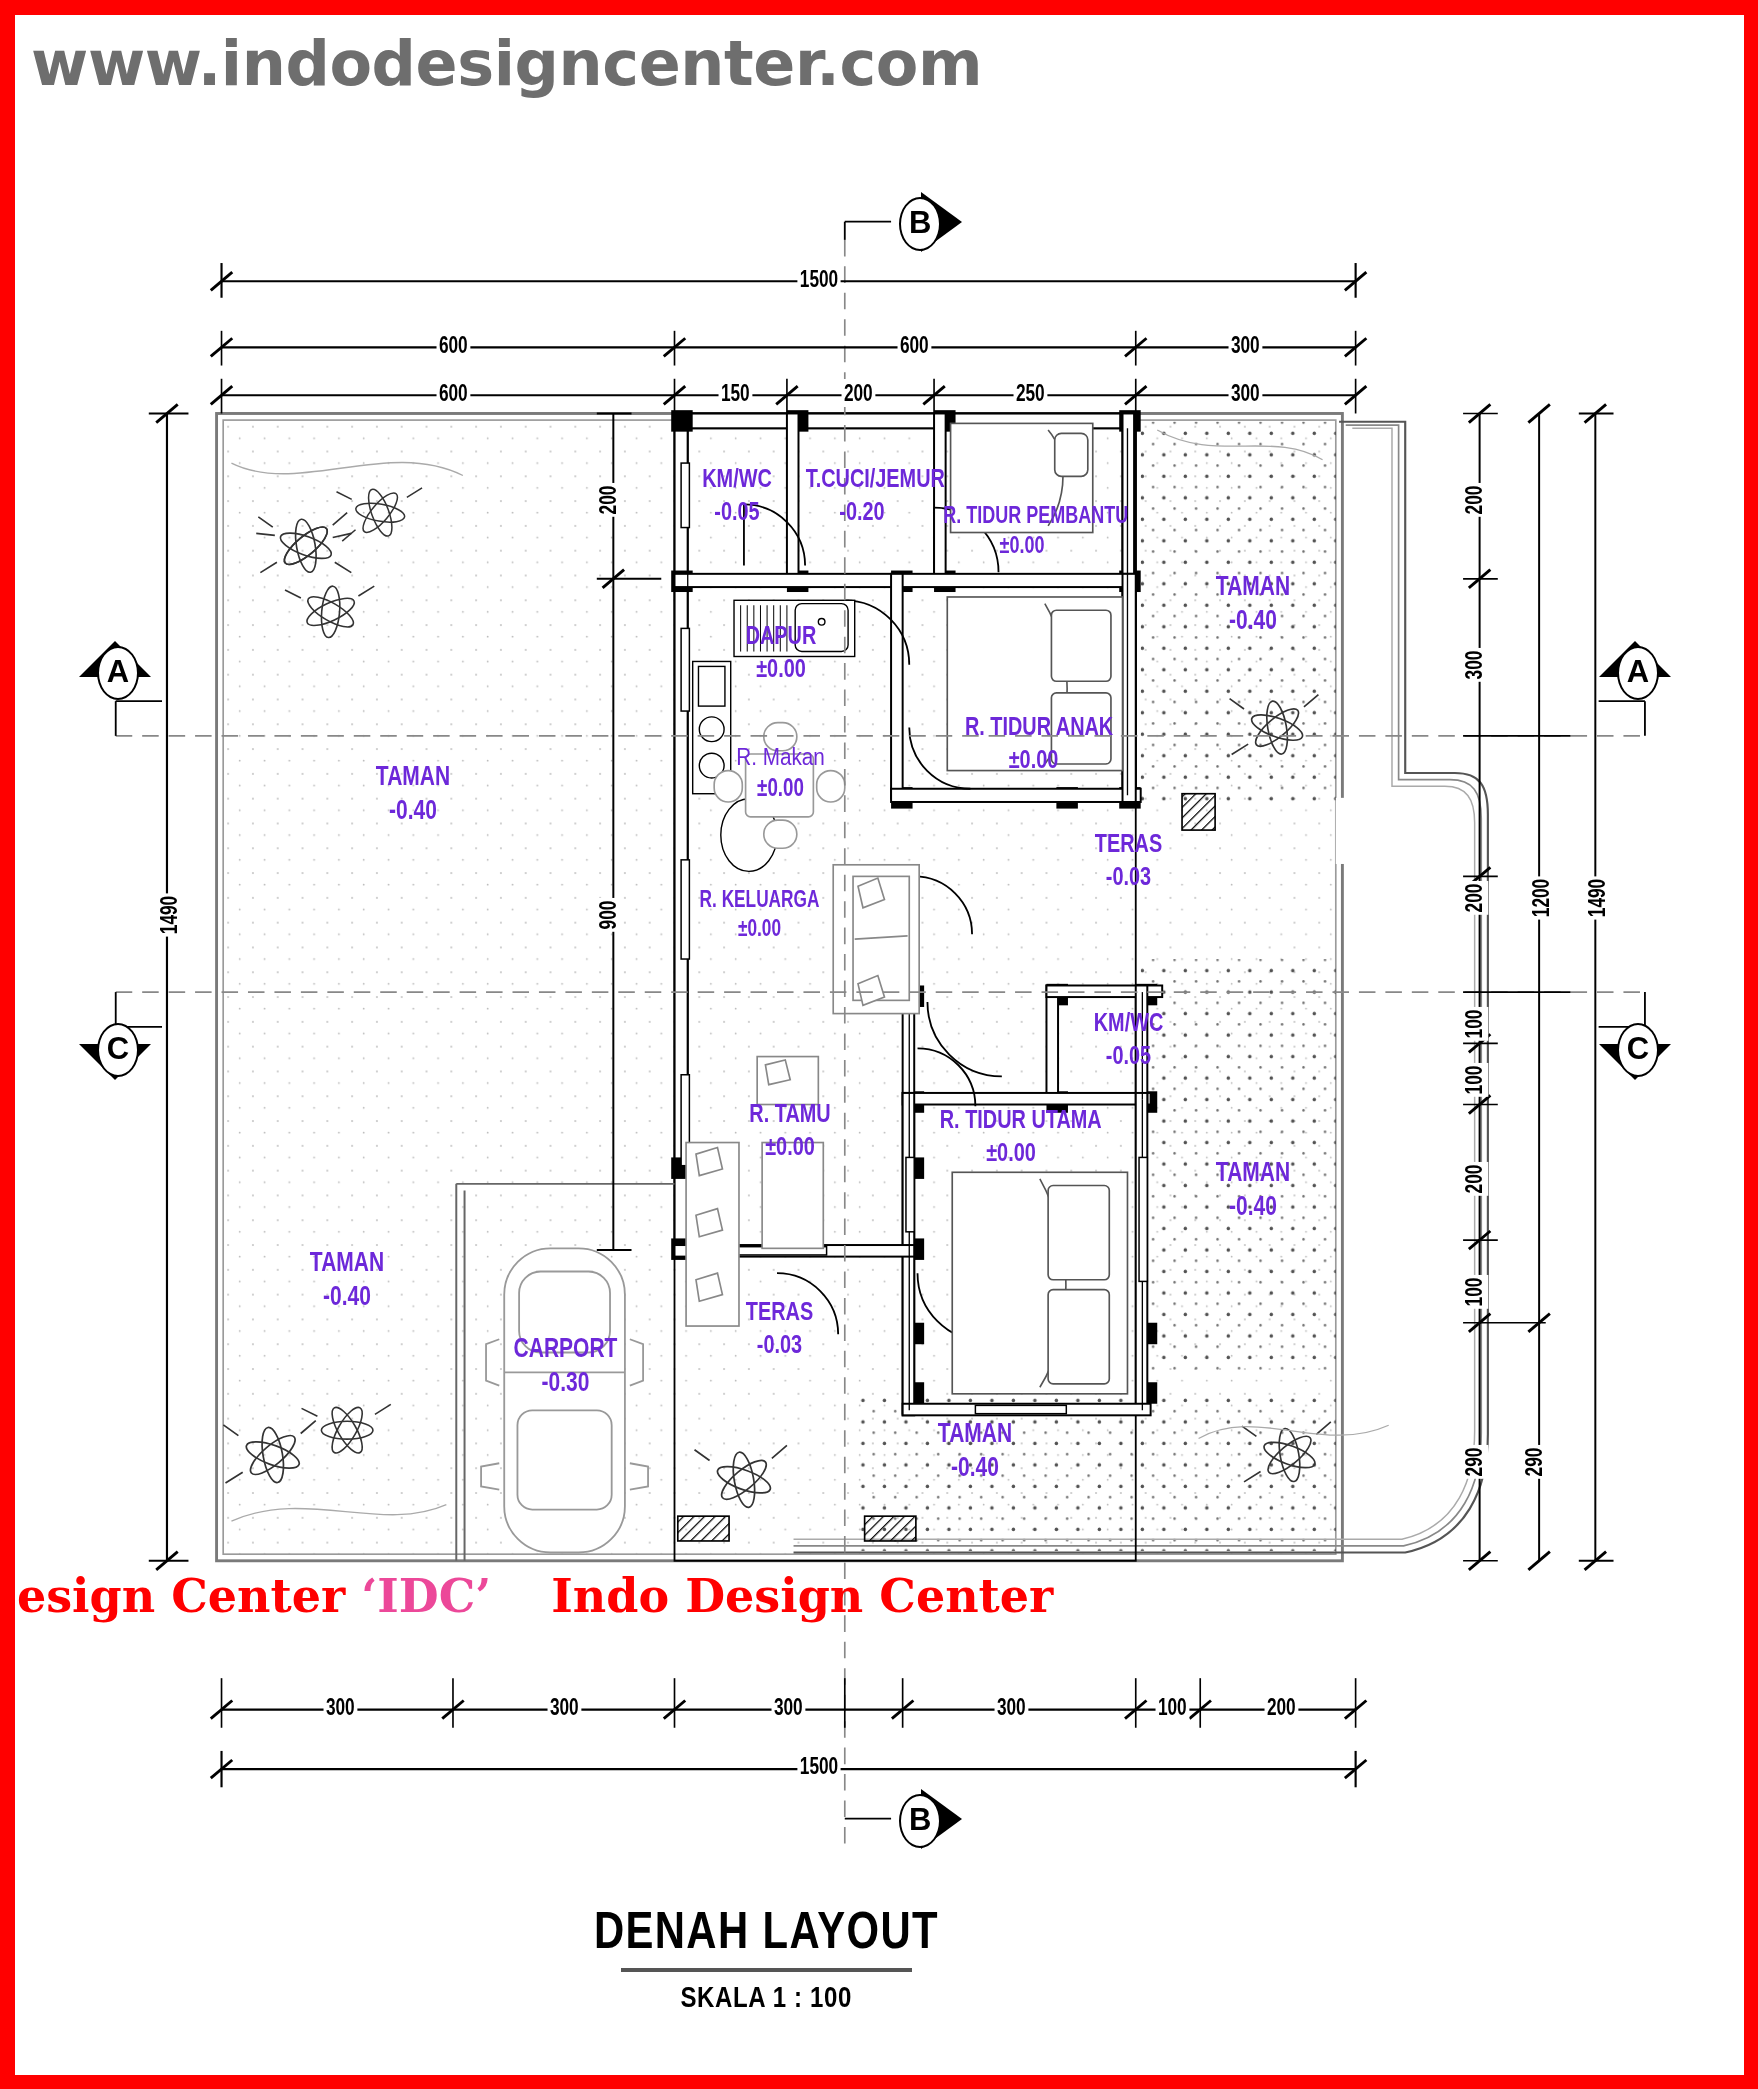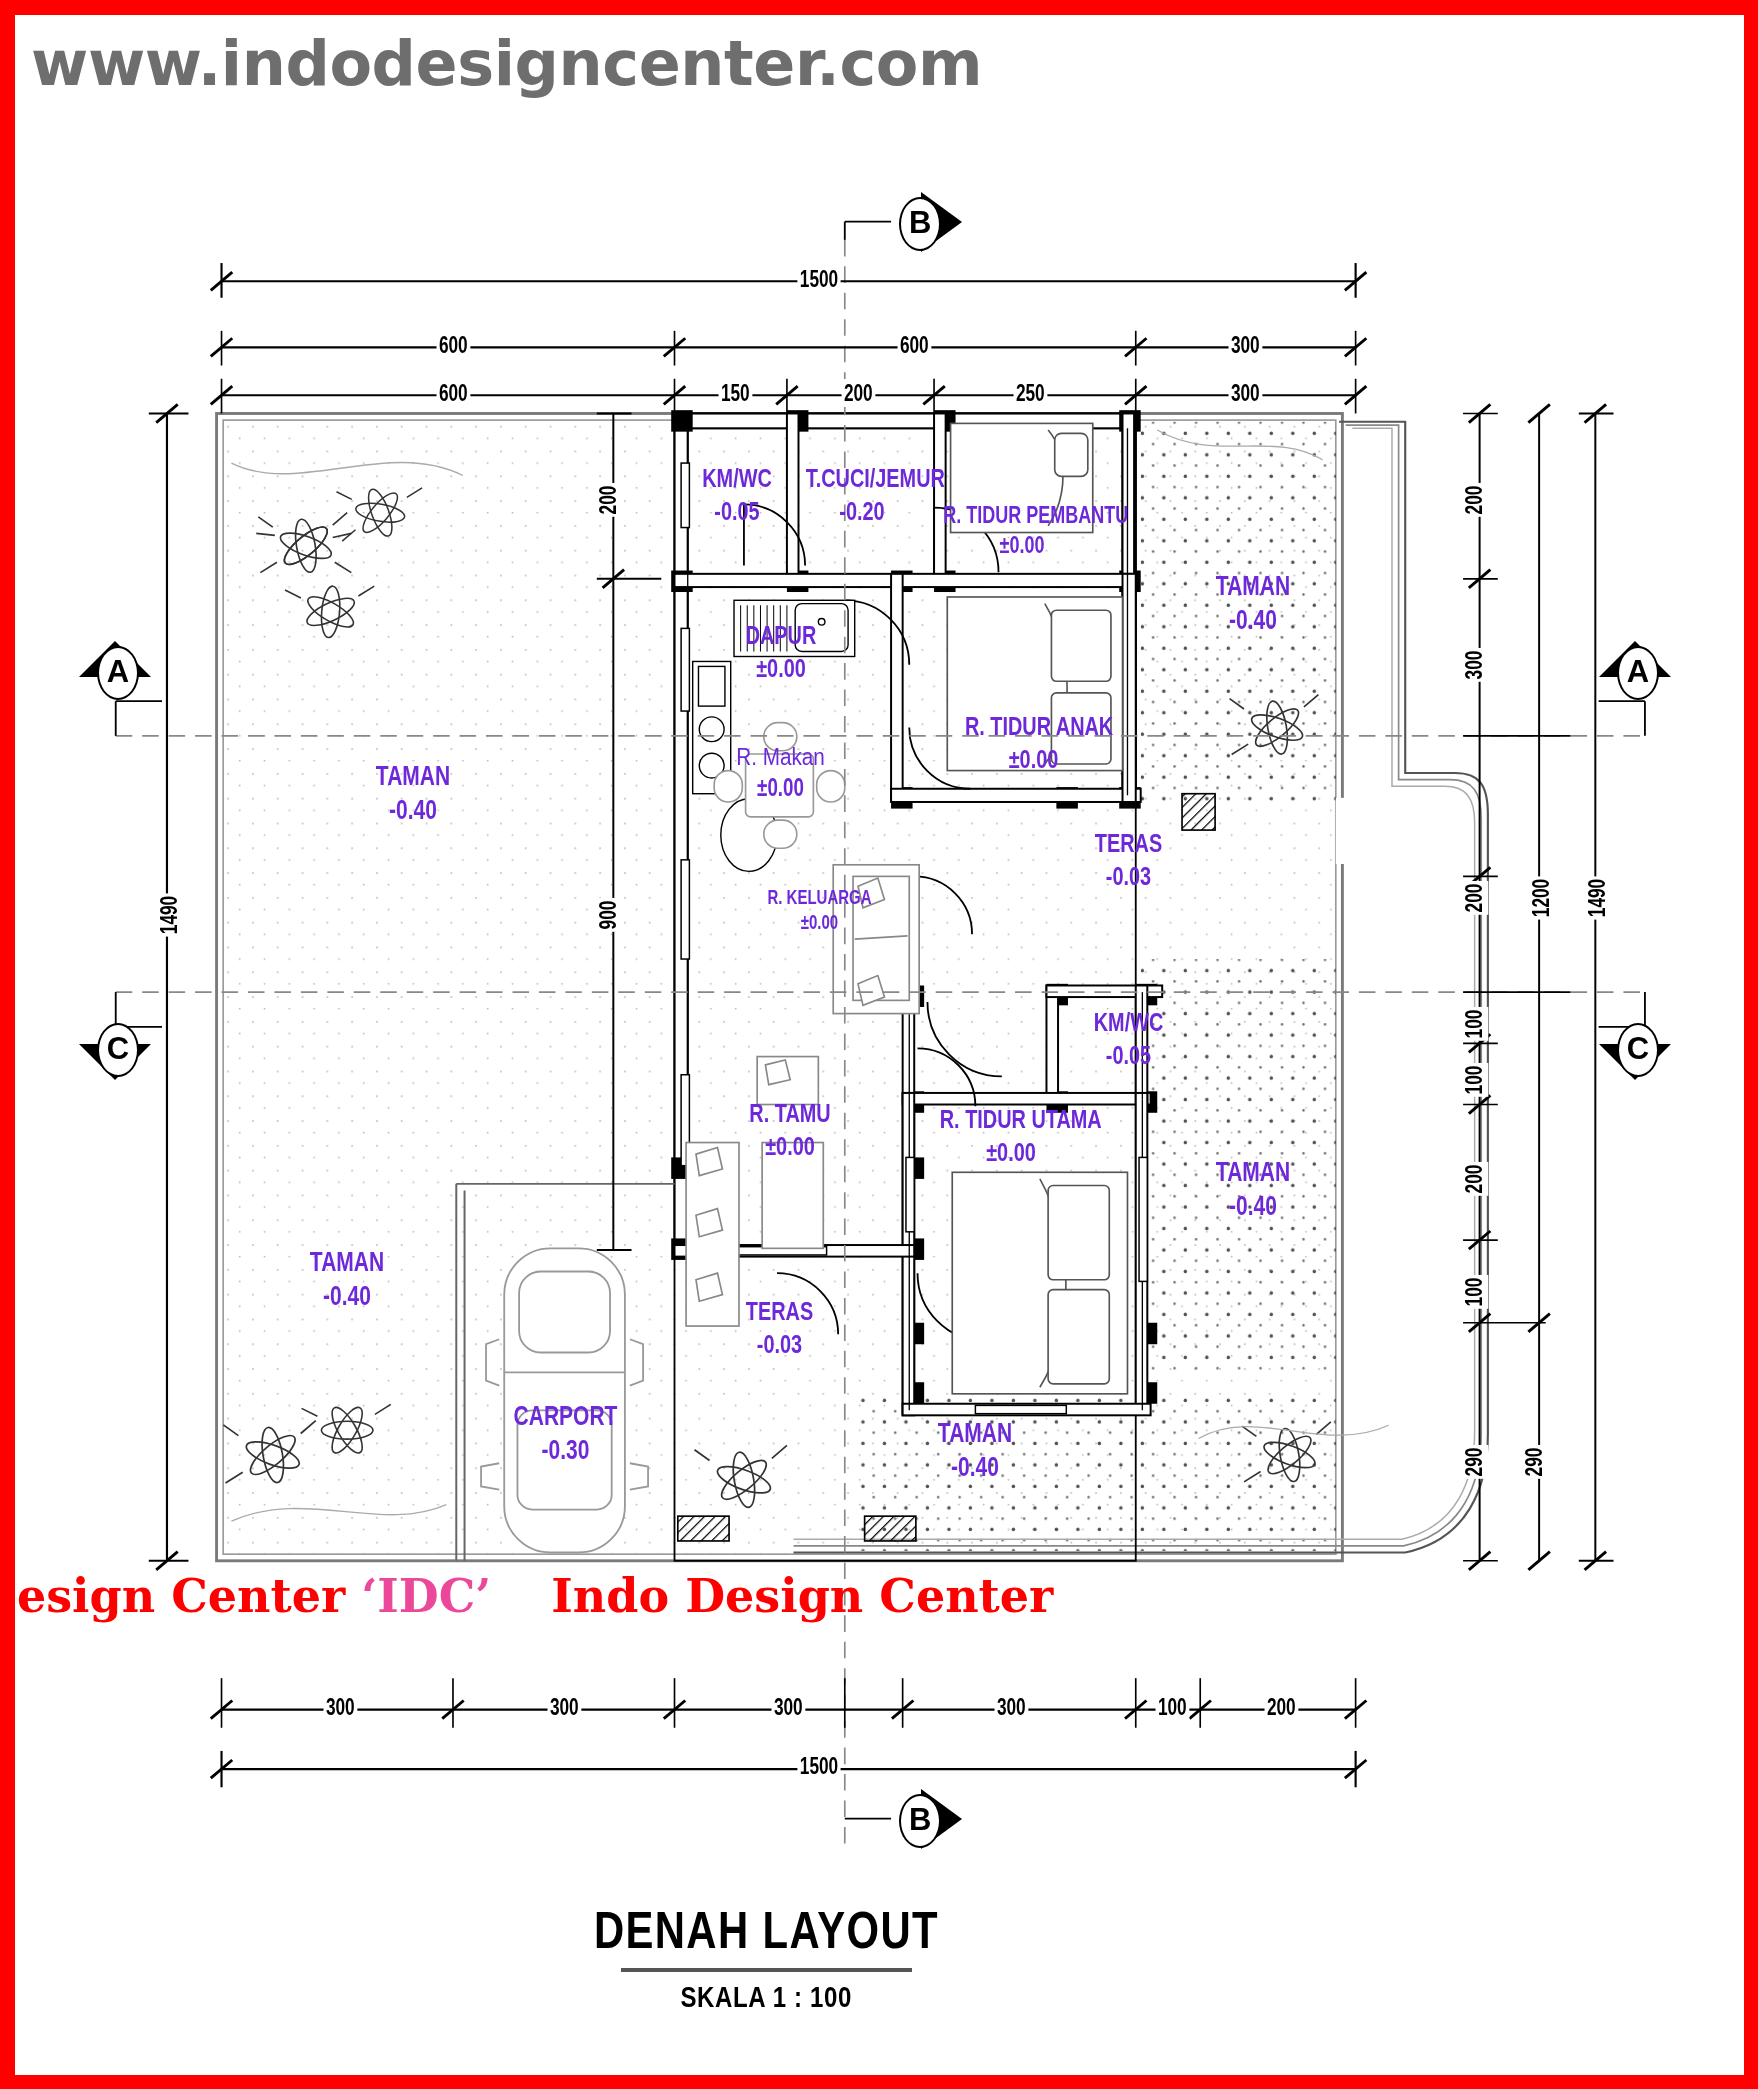--- a/index.html
+++ b/index.html
@@ -588,21 +588,21 @@
 <div class="room" style="left:721px;top:744px;width:119px;font-size:23px;font-weight:400;font-family:'Liberation Sans',sans-serif;">
   <span class="nm" style="transform:scaleX(.9);">R. Makan</span>
   <span class="el" style="transform:scaleX(.75);font-weight:700;font-size:25px;">±0.00</span>
 </div>
 
 <div class="room" style="left:942px;top:711px;width:183px;font-size:26.5px;">
   <span class="nm">R. TIDUR ANAK</span>
   <span class="el">±0.00</span>
 </div>
 
-<div class="room" style="left:732px;top:886px;width:175px;font-size:20px;">
+<div class="room" style="left:672px;top:886px;width:175px;font-size:23px;">
   <span class="nm">R. KELUARGA</span>
   <span class="el">±0.00</span>
 </div>
 
 <div class="room" style="left:1075px;top:828px;width:107px;font-size:26.5px;">
   <span class="nm">TERAS</span>
   <span class="el">-0.03</span>
 </div>
 
 <div class="room" style="left:1075px;top:1007px;width:107px;font-size:26.5px;">
@@ -618,21 +618,21 @@
 <div class="room" style="left:916px;top:1104px;width:190px;font-size:26.5px;">
   <span class="nm">R. TIDUR UTAMA</span>
   <span class="el">±0.00</span>
 </div>
 
 <div class="room" style="left:726px;top:1296px;width:107px;font-size:26.5px;">
   <span class="nm">TERAS</span>
   <span class="el">-0.03</span>
 </div>
 
-<div class="room" style="left:491px;top:1400px;width:149px;font-size:28px;text-align:center;">
+<div class="room" style="left:491px;top:1332px;width:149px;font-size:28px;text-align:center;">
   <span class="nm">CARPORT</span>
   <span class="el">-0.30</span>
 </div>
 
 <div class="room" style="left:347px;top:760px;width:132px;font-size:28px;">
   <span class="nm">TAMAN</span>
   <span class="el">-0.40</span>
 </div>
 
 <div class="room" style="left:281px;top:1246px;width:132px;font-size:28px;">

